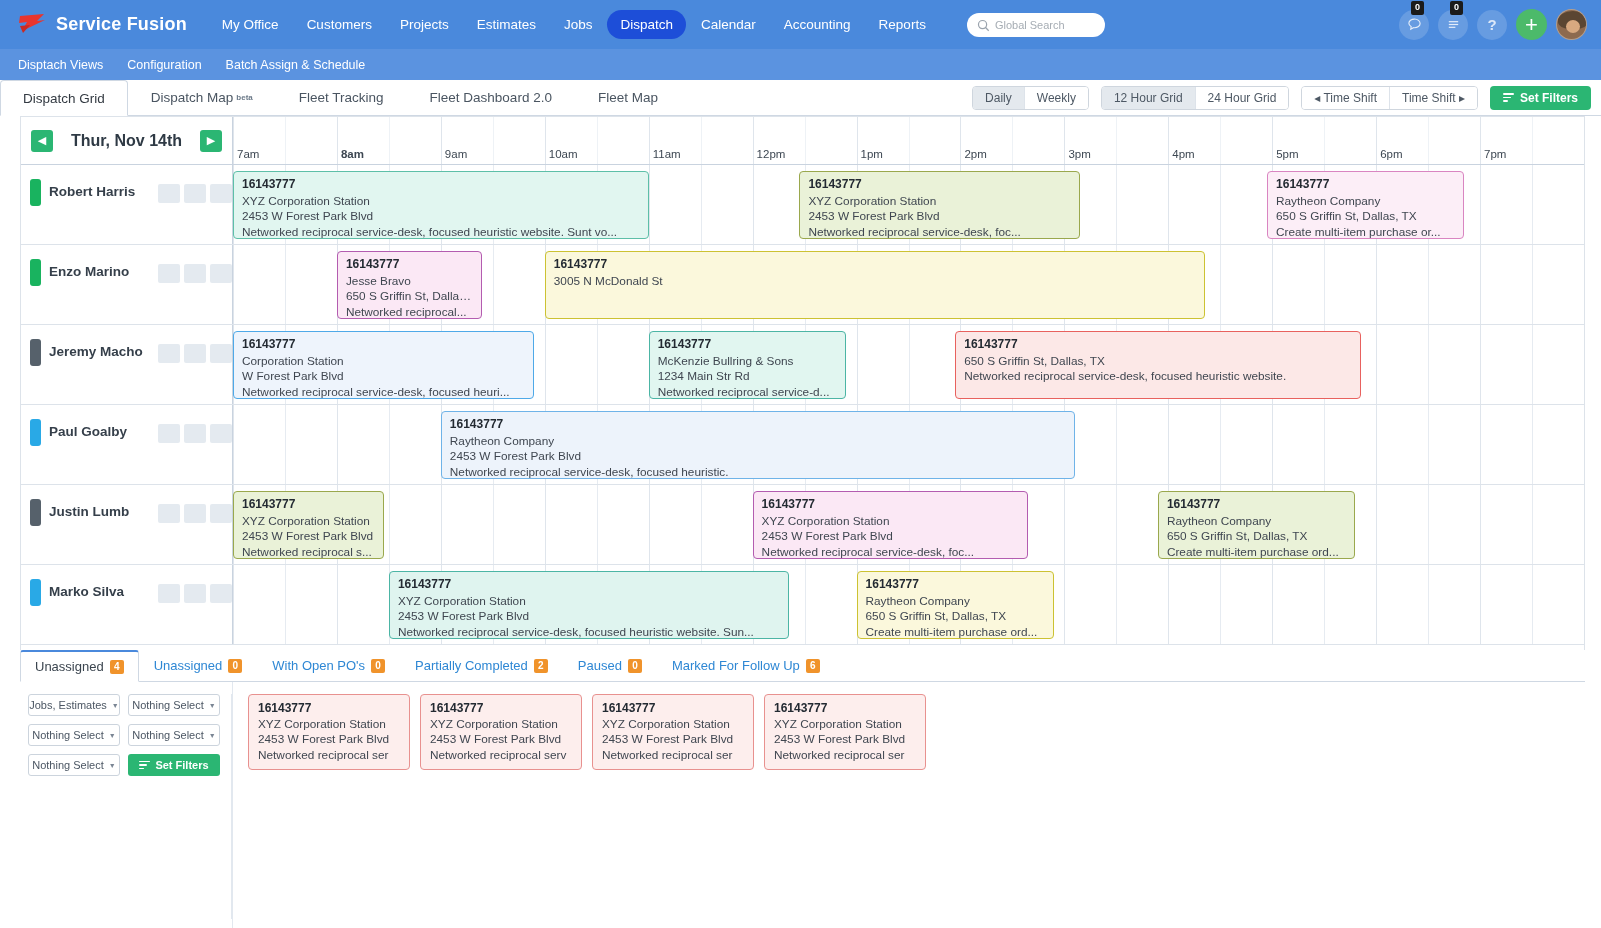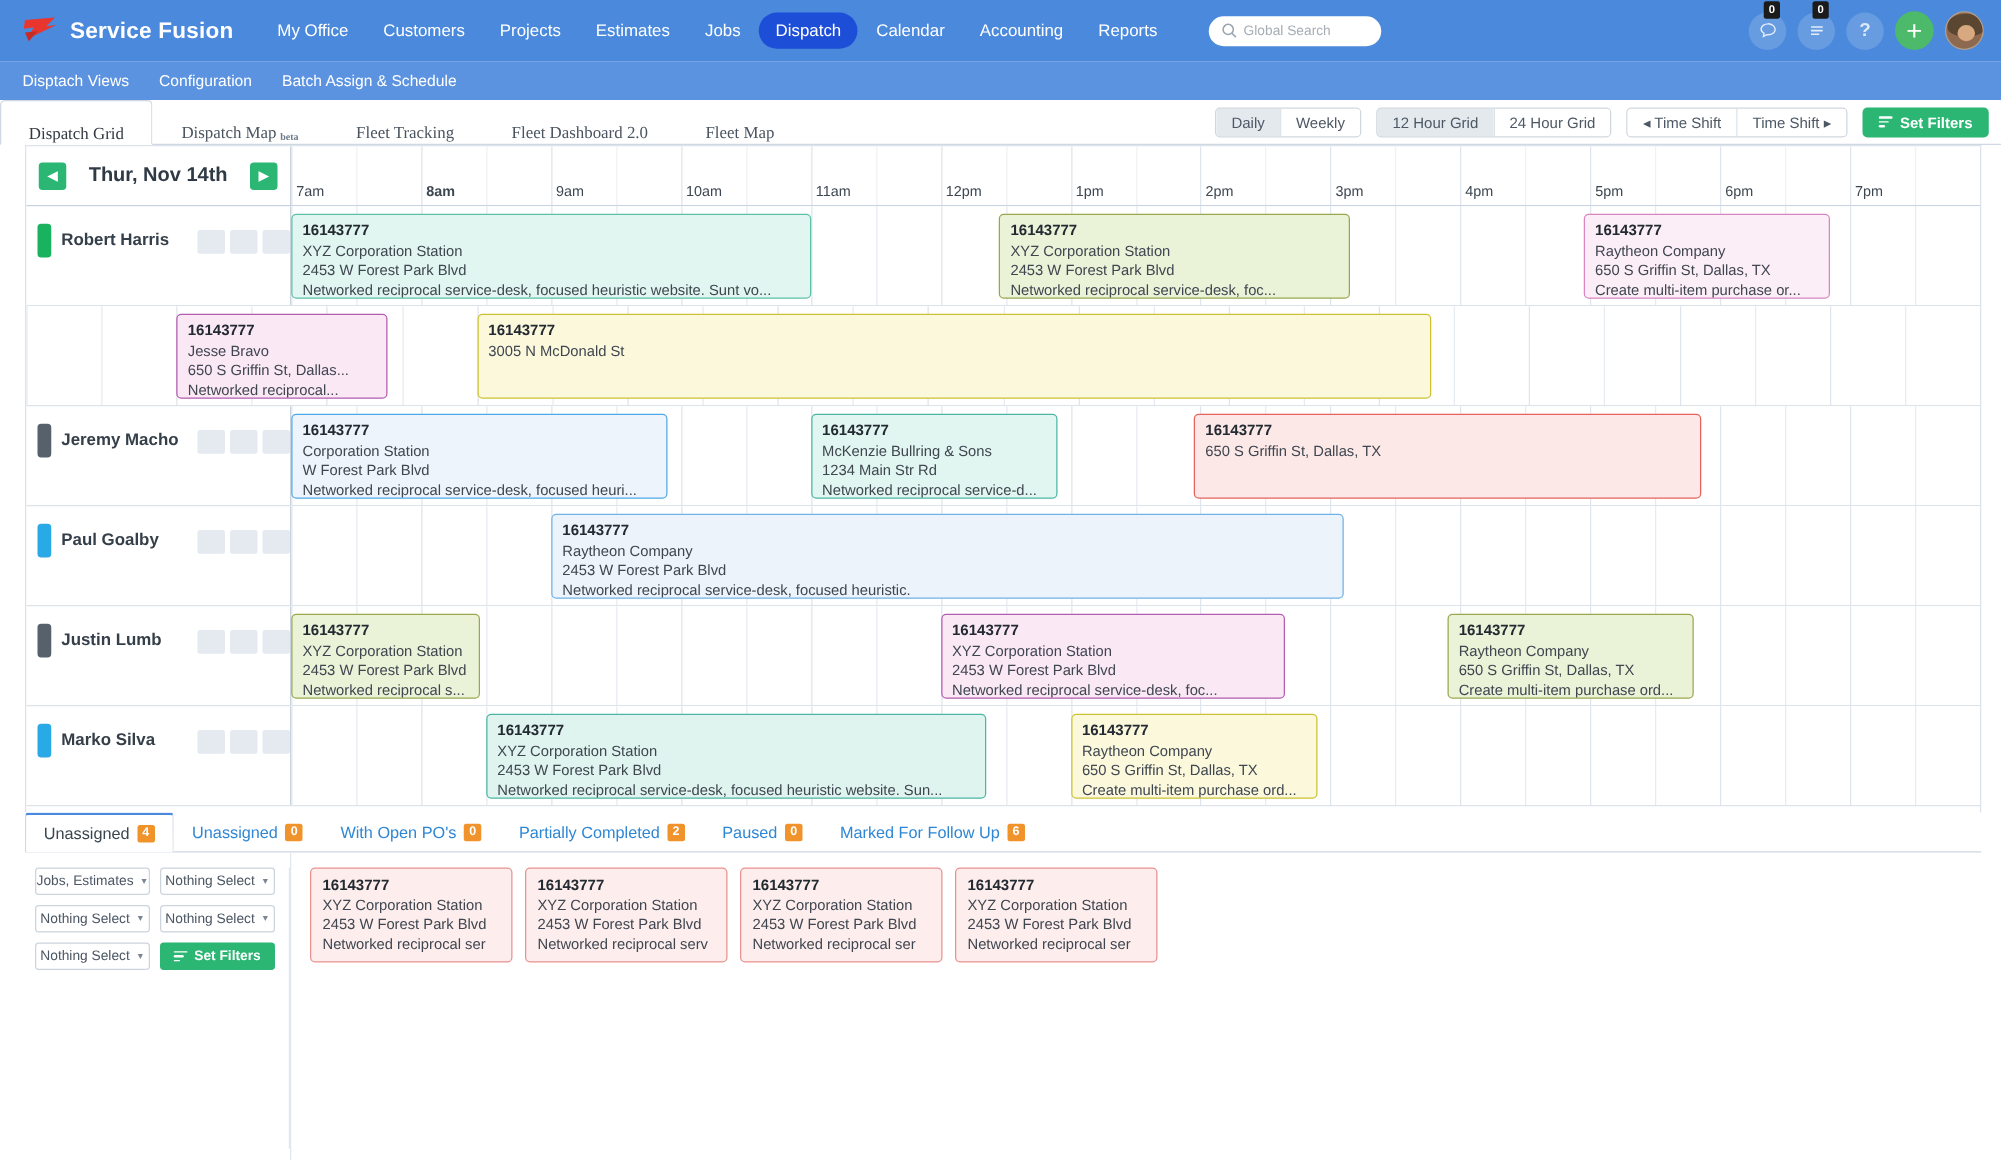--- a/index.html
+++ b/index.html
@@ -81,23 +81,23 @@
   }
   .subnav-item { color: #fff; font-size: 12.5px; cursor: pointer; white-space: nowrap; }
 
   
   .tabbar {
     height: 36px; background: #ffffff; border-bottom: 1px solid #cfd8e3;
     display: flex; align-items: stretch; position: relative;
   }
   .tabs { display: flex; align-items: stretch; }
   .tab {
-    display: flex; align-items: flex-end; padding: 0 22px;
+    display: flex; align-items: center; padding: 12px 22px;
     font-size: 13.5px; color: #4a5561; cursor: pointer;
-    border: 1px solid transparent; position: relative; white-space: nowrap; font-family: Liberation Serif, serif;
+    border: 1px solid transparent; position: relative; white-space: nowrap;
   }
   .tab.active {
     background: #fff; border: 1px solid #cfd8e3; border-bottom-color: #fff;
     border-radius: 4px 4px 0 0; margin-bottom: -1px; color: #333a42;
   }
   .tab sup { font-size: 8px; color: #6c7a89; margin-left: 3px; font-weight: bold; }
   .tabbar-right {
     margin-left: auto; display: flex; align-items: center;
     gap: 12px; padding-right: 10px;
   }
@@ -444,20 +444,29 @@
           </div>
           <div class="jobcard" style="left: 76.5385%; width: 14.6154%; background: rgb(252, 238, 247); border-color: rgb(217, 133, 193);">
             <div class="jid">16143777</div>
             <div class="ln">Raytheon Company</div>
             <div class="ln">650 S Griffin St, Dallas, TX</div>
             <div class="ln">Create multi-item purchase or...</div>
           </div>
         </div>
       </div>
       <div class="row">
+        <div class="namecell">
+          <div class="statusbar" style="background: rgb(25, 179, 95);"></div>
+          <div class="techname">Enzo Marino</div>
+          <div class="slots">
+            <div class="slot"></div>
+            <div class="slot"></div>
+            <div class="slot"></div>
+          </div>
+        </div>
         <div class="lane">
           <div class="vline major" style="left: 0%;"></div>
           <div class="vline" style="left: 3.84615%;"></div>
           <div class="vline major" style="left: 7.69231%;"></div>
           <div class="vline" style="left: 11.5385%;"></div>
           <div class="vline major" style="left: 15.3846%;"></div>
           <div class="vline" style="left: 19.2308%;"></div>
           <div class="vline major" style="left: 23.0769%;"></div>
           <div class="vline" style="left: 26.9231%;"></div>
           <div class="vline major" style="left: 30.7692%;"></div>
@@ -535,20 +544,21 @@
           </div>
           <div class="jobcard" style="left: 30.7692%; width: 14.6154%; background: rgb(225, 246, 240); border-color: rgb(76, 181, 165);">
             <div class="jid">16143777</div>
             <div class="ln">McKenzie Bullring &amp; Sons</div>
             <div class="ln">1234 Main Str Rd</div>
             <div class="ln">Networked reciprocal service-d...</div>
           </div>
           <div class="jobcard" style="left: 53.4615%; width: 30%; background: rgb(252, 232, 231); border-color: rgb(232, 97, 94);">
             <div class="jid">16143777</div>
             <div class="ln">650 S Griffin St, Dallas, TX</div>
+            <div class="ln">Networked reciprocal service-desk, focused heuristic website.</div>
           </div>
         </div>
       </div>
       <div class="row">
         <div class="namecell">
           <div class="statusbar" style="background: rgb(41, 169, 230);"></div>
           <div class="techname">Paul Goalby</div>
           <div class="slots">
             <div class="slot"></div>
             <div class="slot"></div>

